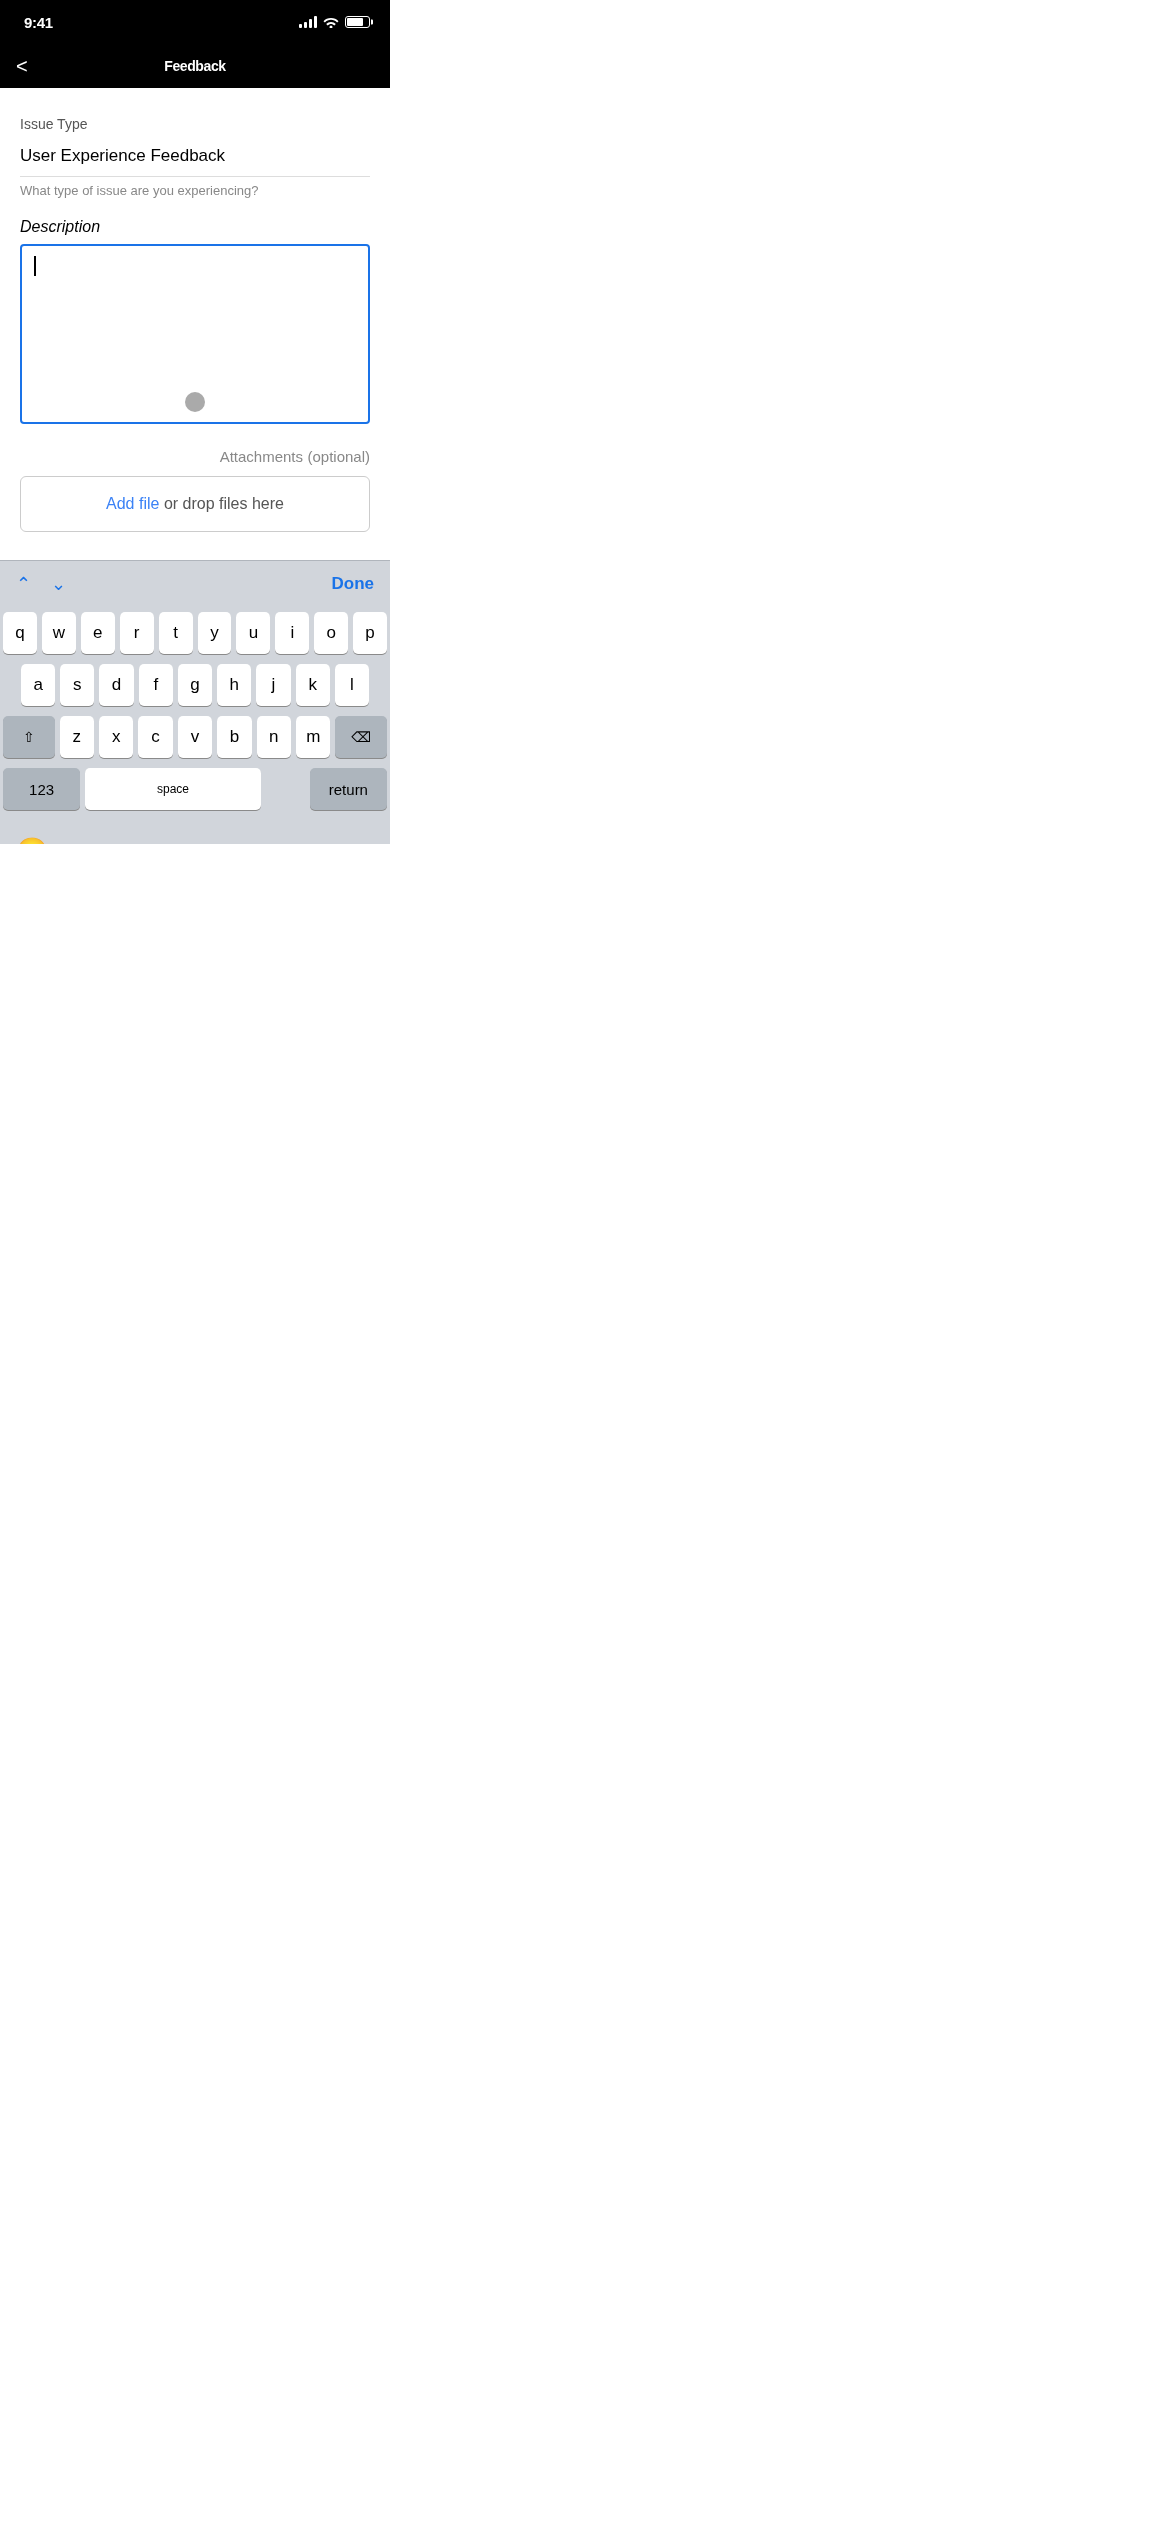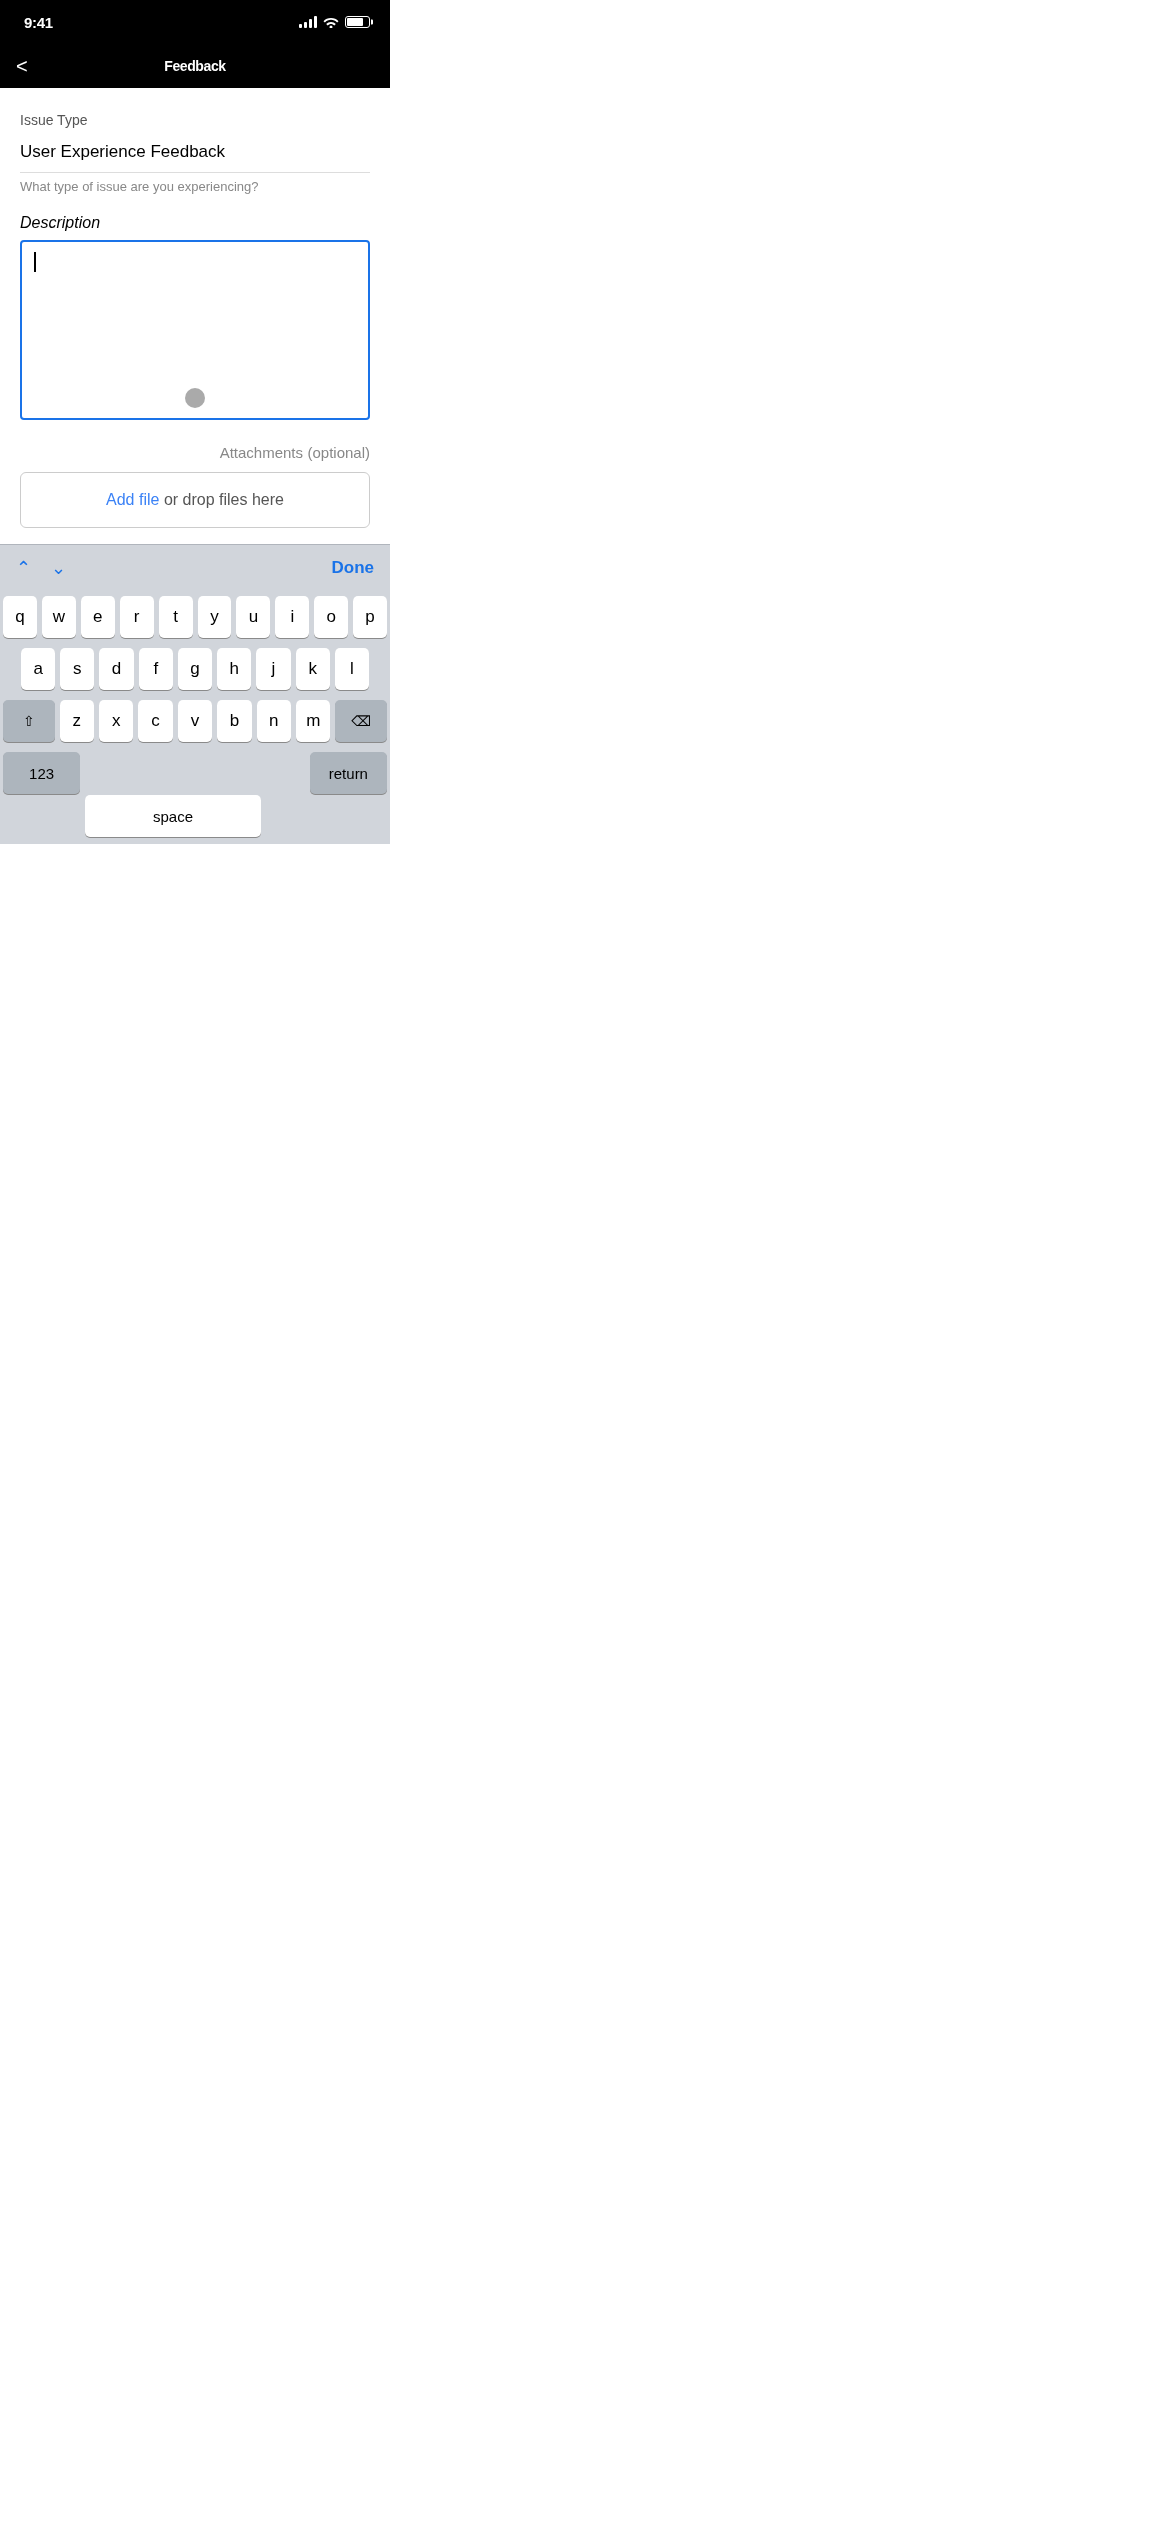--- a/index.html
+++ b/index.html
@@ -96,23 +96,22 @@
     .nav-title {
       color: #fff;
       font-size: 14px;
       font-weight: 600;
       letter-spacing: -0.4px;
     }
 
     
     .form-content {
       background: #fff;
-      padding: 16px 20px;
+      padding: 28px 20px;
       overflow: hidden;
-      margin-top: 8px;
     }
 
     .field-label {
       font-size: 14px;
       color: #555;
       margin-bottom: 6px;
       font-weight: 400;
     }
 
     .field-label-bold {
@@ -429,21 +428,21 @@
     <div class="key">c</div>
     <div class="key">v</div>
     <div class="key">b</div>
     <div class="key">n</div>
     <div class="key">m</div>
     <div class="key key-special key-delete" style="flex:1.5;">⌫</div>
   </div>
 
   <div class="keyboard-row">
     <div class="key key-special key-123" style="flex:2.2; font-size:15px;">123</div>
-    <div class="key key-space" style="flex:5; font-size:15px;margin-top:43px;">space</div>
+    <div class="key key-space" style="flex:5; font-size:12px;">space</div>
     <div class="key key-special key-return" style="flex:2.2; font-size:15px;">return</div>
   </div>
 
 </div>
 
 <div class="keyboard-bottom">
   <span class="emoji-icon">😄</span>
 </div>
 
 <div class="home-indicator">

